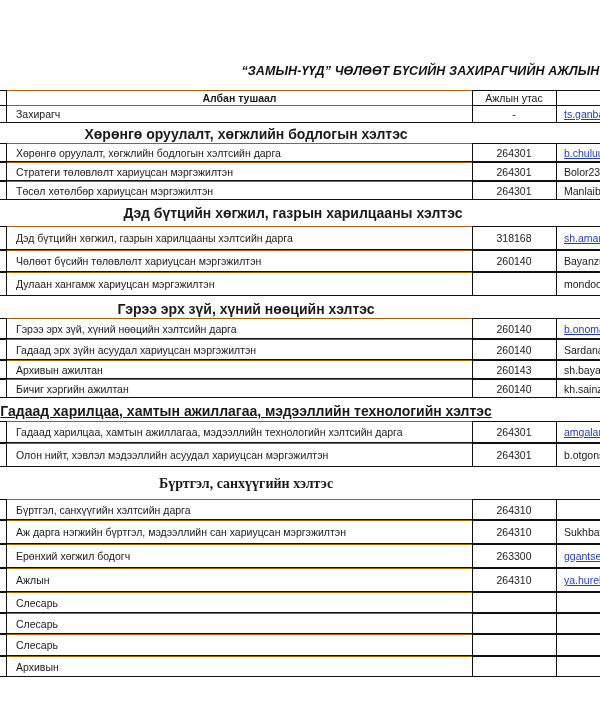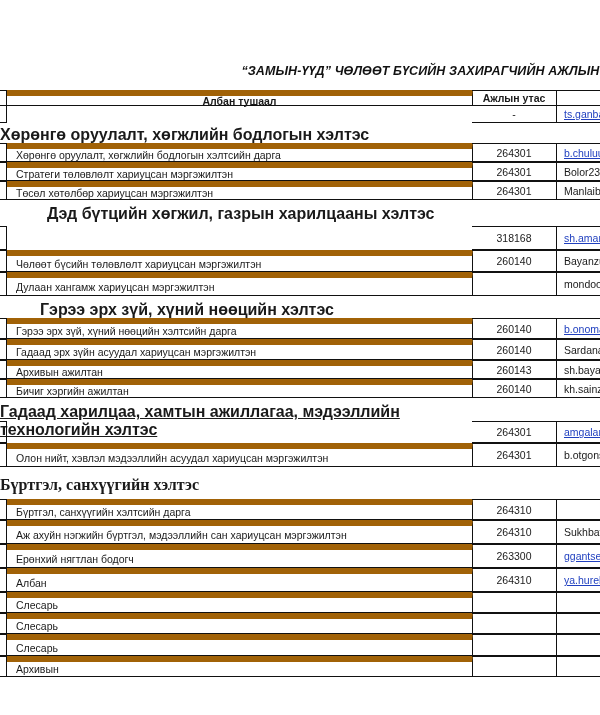--- a/index.html
+++ b/index.html
@@ -8,44 +8,45 @@
     font-family:"Liberation Sans", sans-serif; color:#1a1a1a; position:relative;
   }
   .title {
     position:absolute; left:0; top:64px; width:880px; text-align:center;
     font-weight:bold; font-style:italic; font-size:12.5px; letter-spacing:0.1px;
     color:#111;
   }
   .row { position:absolute; left:0; width:620px; font-size:10.5px; }
   .cell { position:absolute; top:0; height:100%; box-sizing:border-box; display:flex; align-items:center; }
   .stub { left:-2px; width:9px; border-top:1px solid #111; border-bottom:1px solid #111; border-right:1px solid #111; }
-  .pos { left:7px; width:466px; padding-left:9px; border-top:6px solid #a16207; border-bottom:1px solid #111; border-right:1px solid #111; }
+  .pos { left:7px; width:466px; padding-left:9px; border-top:1px solid #a16207; border-bottom:1px solid #111; border-right:1px solid #111; }
   .phone { left:472px; width:85px; justify-content:center; border-top:1px solid #111; border-bottom:1px solid #111; border-right:1px solid #111; }
   .email { left:556px; width:80px; padding-left:8px; border-top:1px solid #111; border-bottom:1px solid #111; white-space:nowrap; }
   .email.link { color:#1f3fbf; text-decoration:underline; }
   .hdr .pos { justify-content:center; padding-left:0; font-weight:bold; }
-  .hdr .phone { font-weight:bold; }
+  .hdr .phone { font-weight:normal; }
   .section {
-    position:absolute; left:0; width:492px; text-align:left; font-weight:bold; font-size:16px;
+    position:absolute; left:0; width:492px; text-align:center; font-weight:bold; font-size:14px;
   }
 </style>
 </head>
 <body>
 
 <div class="title">“ЗАМЫН-ҮҮД” ЧӨЛӨӨТ БҮСИЙН ЗАХИРАГЧИЙН АЖЛЫН АЛБА</div>
 
 <div class="row hdr" style="top:90px;height:16px;">
   <div class="cell stub"></div>
   <div class="cell pos">Албан тушаал</div>
   <div class="cell phone">Ажлын утас</div>
   <div class="cell email"></div>
 </div>
 
 <div class="row" style="top:105px;height:18px;">
   <div class="cell stub"></div>
+  <div class="cell pos">Захирагч</div>
   <div class="cell phone">-</div>
   <div class="cell email link">ts.ganba</div>
 </div>
 
 <div id="sections">
     <div class="section" style="top: 126px;">Хөрөнгө оруулалт, хөгжлийн бодлогын хэлтэс</div>
     <div class="row" style="top: 143px; height: 19px;">
       <div class="cell stub"></div>
       <div class="cell pos">Хөрөнгө оруулалт, хөгжлийн бодлогын хэлтсийн дарга</div>
       <div class="cell phone">264301</div>
@@ -59,36 +60,37 @@
     </div>
     <div class="row" style="top: 181px; height: 19px;">
       <div class="cell stub"></div>
       <div class="cell pos">Төсөл хөтөлбөр хариуцсан мэргэжилтэн</div>
       <div class="cell phone">264301</div>
       <div class="cell email">Manlaib</div>
     </div>
     <div class="section" style="top: 205px; margin-left: 47px;">Дэд бүтцийн хөгжил, газрын харилцааны хэлтэс</div>
     <div class="row" style="top: 226px; height: 24px;">
       <div class="cell stub"></div>
+      <div class="cell pos">Дэд бүтцийн хөгжил, газрын харилцааны хэлтсийн дарга</div>
       <div class="cell phone">318168</div>
       <div class="cell email link">sh.amar</div>
     </div>
     <div class="row" style="top: 250px; height: 22px;">
       <div class="cell stub"></div>
       <div class="cell pos">Чөлөөт бүсийн төлөвлөлт хариуцсан мэргэжилтэн</div>
       <div class="cell phone">260140</div>
       <div class="cell email">Bayanzu</div>
     </div>
     <div class="row" style="top: 272px; height: 24px;">
       <div class="cell stub"></div>
       <div class="cell pos">Дулаан хангамж хариуцсан мэргэжилтэн</div>
       <div class="cell phone"></div>
       <div class="cell email">mondoo</div>
     </div>
-    <div class="section" style="top: 301px; margin-left: 40px;">Гэрээ эрх зүй, хүний нөөцийн хэлтэс</div>
+    <div class="section" style="top: 301px;">Гэрээ эрх зүй, хүний нөөцийн хэлтэс</div>
     <div class="row" style="top: 318px; height: 21px;">
       <div class="cell stub"></div>
       <div class="cell pos">Гэрээ эрх зүй, хүний нөөцийн хэлтсийн дарга</div>
       <div class="cell phone">260140</div>
       <div class="cell email link">b.onoma</div>
     </div>
     <div class="row" style="top: 339px; height: 21px;">
       <div class="cell stub"></div>
       <div class="cell pos">Гадаад эрх зүйн асуудал хариуцсан мэргэжилтэн</div>
       <div class="cell phone">260140</div>
@@ -102,51 +104,52 @@
     </div>
     <div class="row" style="top: 379px; height: 19px;">
       <div class="cell stub"></div>
       <div class="cell pos">Бичиг хэргийн ажилтан</div>
       <div class="cell phone">260140</div>
       <div class="cell email">kh.sainz</div>
     </div>
     <div class="section" style="top: 403px; text-decoration: underline;">Гадаад харилцаа, хамтын ажиллагаа, мэдээллийн технологийн хэлтэс</div>
     <div class="row" style="top: 421px; height: 22px;">
       <div class="cell stub"></div>
+      <div class="cell pos">Гадаад харилцаа, хамтын ажиллагаа, мэдээллийн технологийн хэлтсийн дарга</div>
       <div class="cell phone">264301</div>
       <div class="cell email link">amgalan</div>
     </div>
     <div class="row" style="top: 443px; height: 24px;">
       <div class="cell stub"></div>
       <div class="cell pos">Олон нийт, хэвлэл мэдээллийн асуудал хариуцсан мэргэжилтэн</div>
       <div class="cell phone">264301</div>
       <div class="cell email">b.otgons</div>
     </div>
     <div class="section" style="top: 476px; font-family: Liberation Serif, serif;">Бүртгэл, санхүүгийн хэлтэс</div>
     <div class="row" style="top: 499px; height: 21px;">
       <div class="cell stub"></div>
       <div class="cell pos">Бүртгэл, санхүүгийн хэлтсийн дарга</div>
       <div class="cell phone">264310</div>
       <div class="cell email"></div>
     </div>
     <div class="row" style="top: 520px; height: 24px;">
       <div class="cell stub"></div>
-      <div class="cell pos">Аж ахуйн нэгжийн бүртгэл, мэдээллийн сан хариуцсан мэргэжилтэн</div>
+      <div class="cell pos">Аж дарга нэгжийн бүртгэл, мэдээллийн сан хариуцсан мэргэжилтэн</div>
       <div class="cell phone">264310</div>
       <div class="cell email">Sukhbat</div>
     </div>
     <div class="row" style="top: 544px; height: 24px;">
       <div class="cell stub"></div>
-      <div class="cell pos">Ерөнхий нягтлан бодогч</div>
+      <div class="cell pos">Ерөнхий хөгжил бодогч</div>
       <div class="cell phone">263300</div>
       <div class="cell email link">ggantse</div>
     </div>
     <div class="row" style="top: 568px; height: 24px;">
       <div class="cell stub"></div>
-      <div class="cell pos">Албан</div>
+      <div class="cell pos">Ажлын</div>
       <div class="cell phone">264310</div>
       <div class="cell email link">ya.hurel</div>
     </div>
     <div class="row" style="top: 592px; height: 21px;">
       <div class="cell stub"></div>
       <div class="cell pos">Слесарь</div>
       <div class="cell phone"></div>
       <div class="cell email"></div>
     </div>
     <div class="row" style="top: 613px; height: 21px;">

